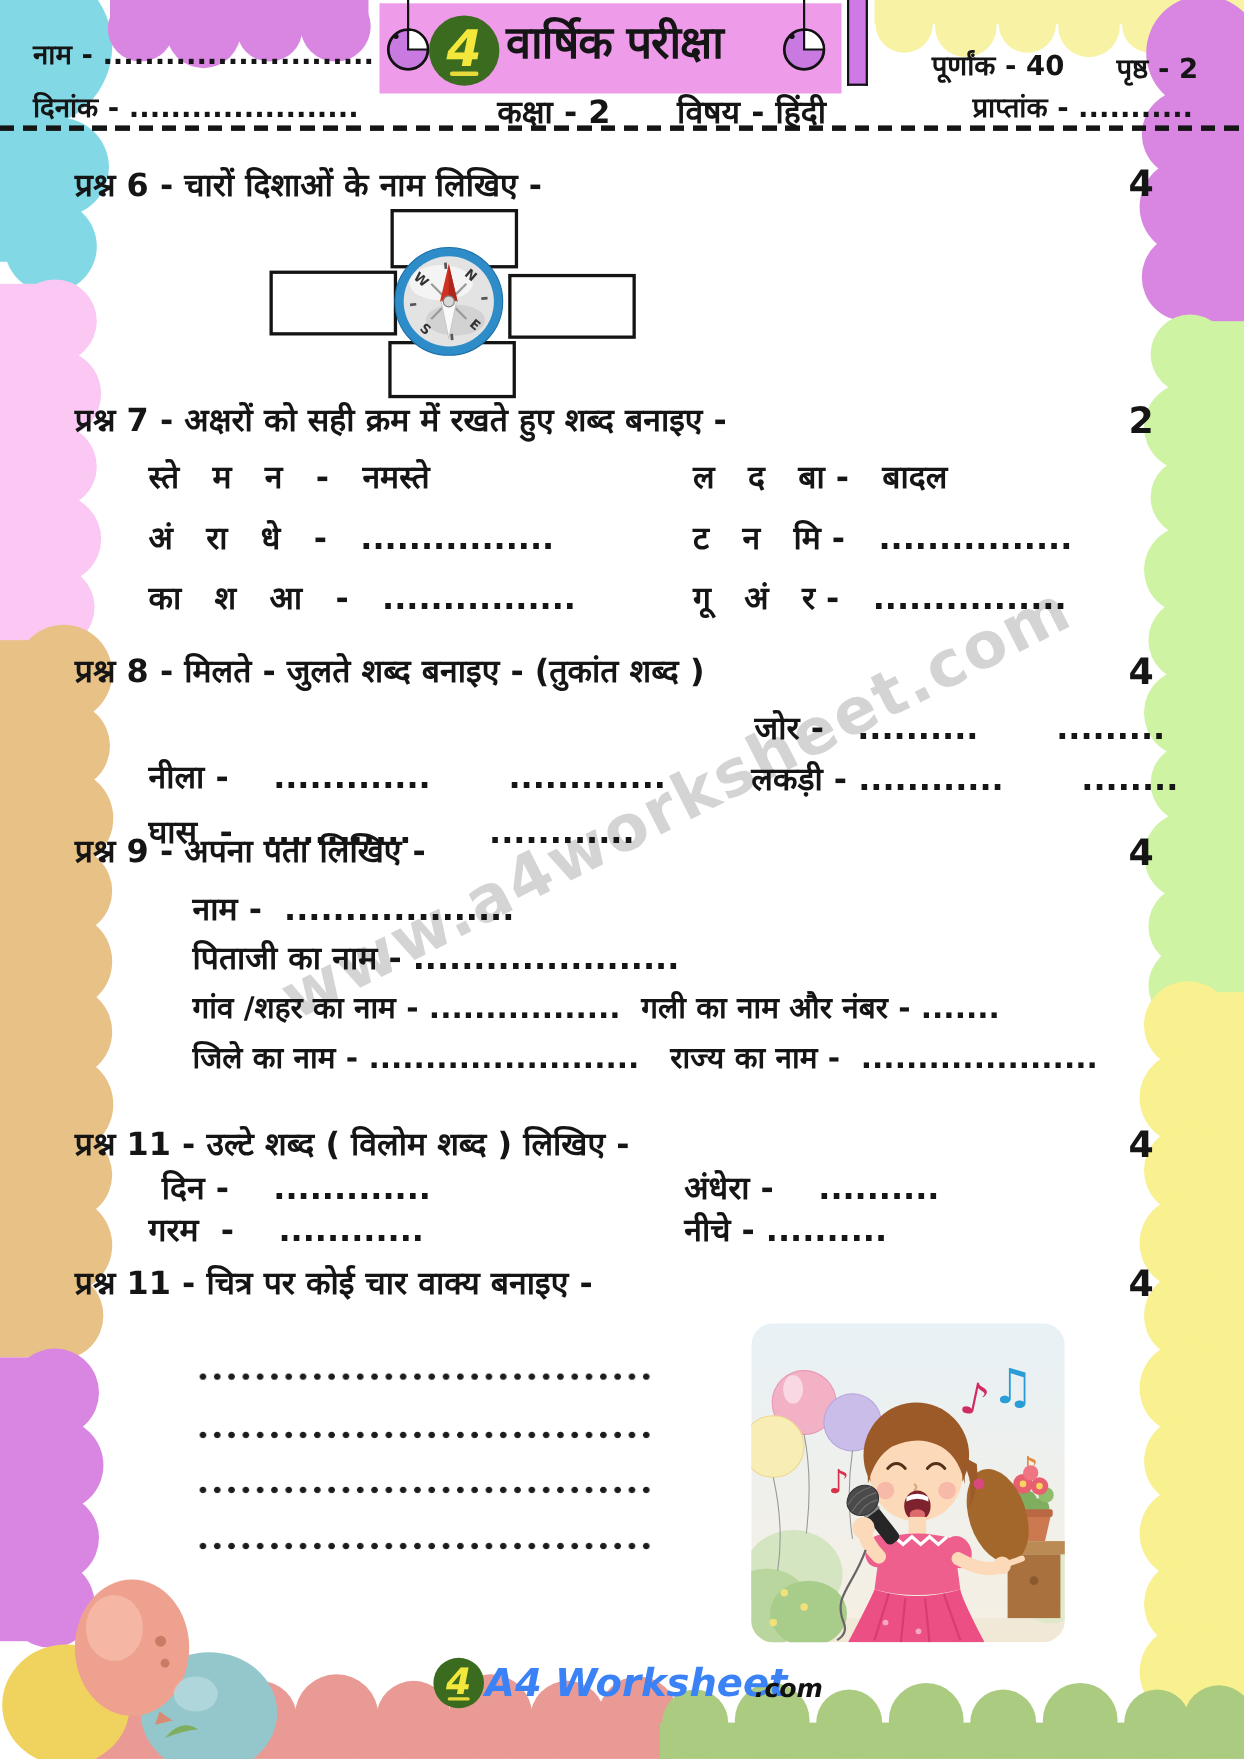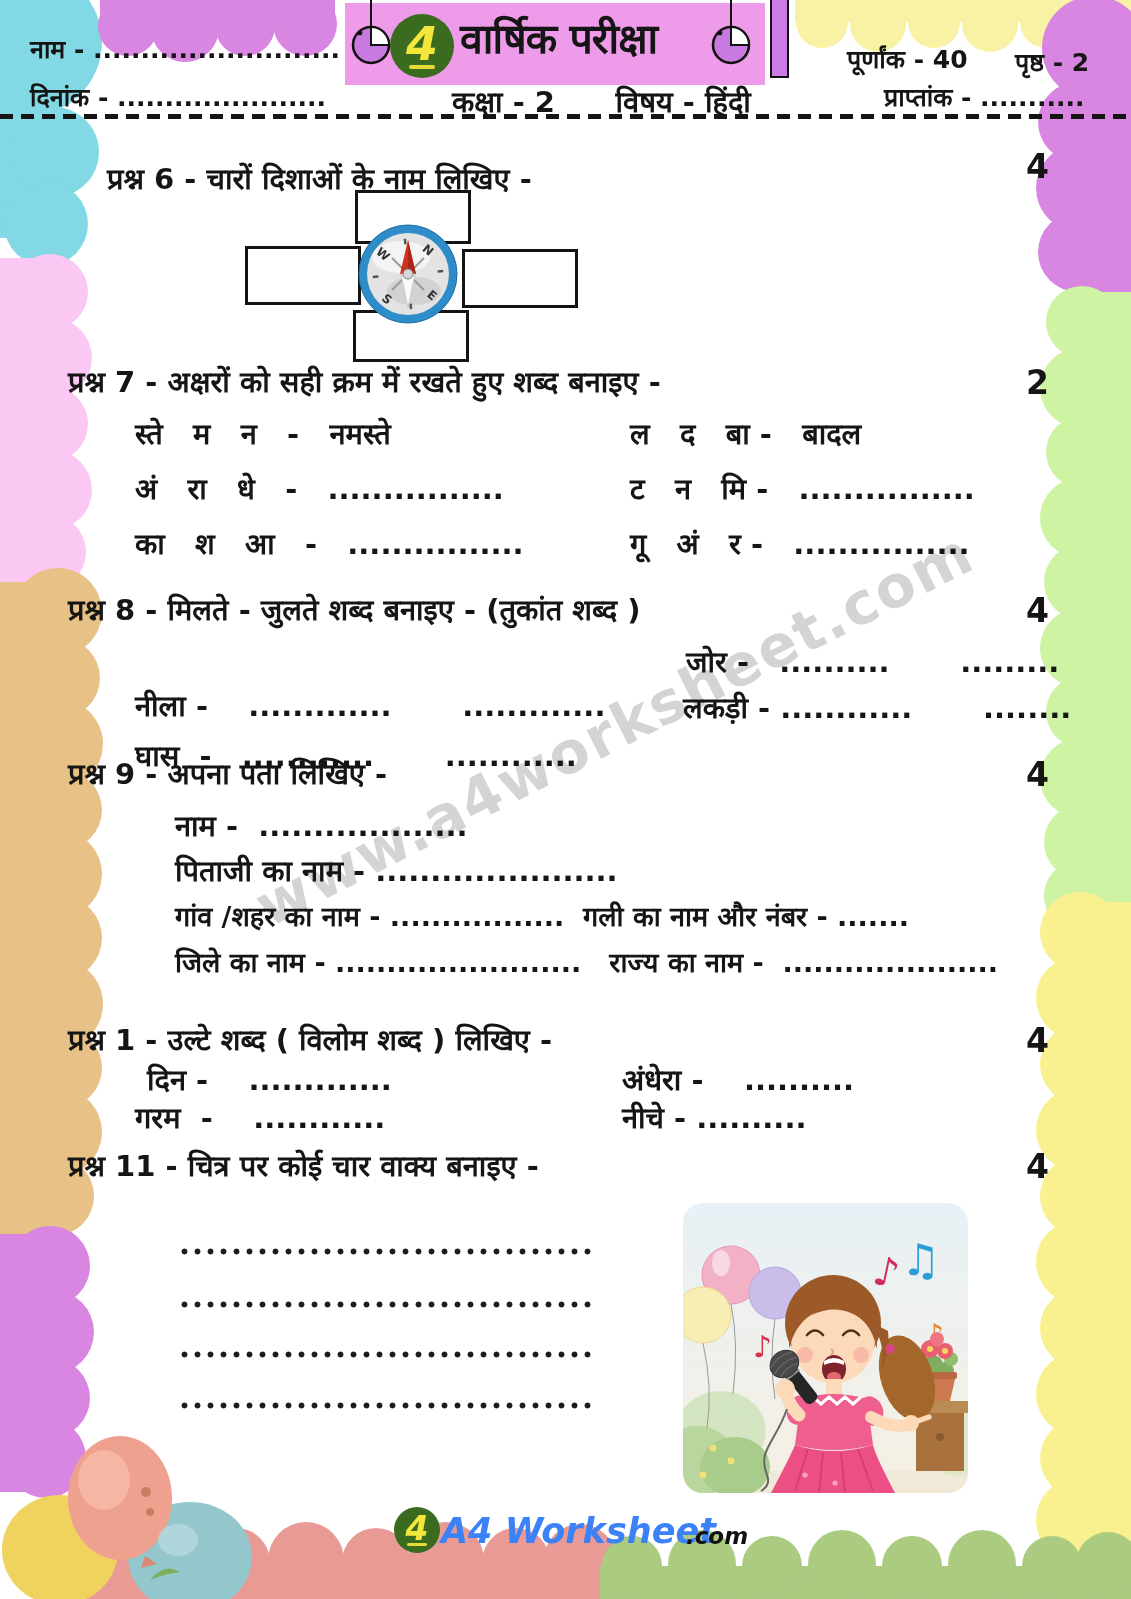--- a/index.html
+++ b/index.html
@@ -201,21 +201,21 @@
 
   <div class="t title" style="left:460px;top:16px;">वार्षिक परीक्षा</div>
   <div class="t classline" style="left:452px;top:86px;">कक्षा - 2      विषय - हिंदी</div>
 
   <div class="t hdr" style="left:1015px;top:10px;margin-top:39px;">पृष्ठ - 2</div>
   <div class="t hdr" style="left:847px;top:46px;">पूर्णांक - 40</div>
   <div class="t hdr" style="left:884px;top:84px;">प्राप्तांक - ...........</div>
 
   <div class="dashline"></div>
 
-  <div class="t qhead" style="left:68px;top:163px;margin-left:39px;">प्रश्न 6 - चारों दिशाओं के नाम लिखिए -</div>
+  <div class="t qhead" style="left:68px;top:152px;">प्रश्न 6 - चारों दिशाओं के नाम लिखिए -</div>
   <div class="t marks" style="left:1026px;top:148px;">4</div>
 
   <div class="abox" style="left:355px;top:190px;width:110px;height:48px;"></div>
   <div class="abox" style="left:245px;top:246px;width:110px;height:53px;"></div>
   <div class="abox" style="left:462px;top:249px;width:110px;height:53px;"></div>
   <div class="abox" style="left:353px;top:310px;width:110px;height:46px;"></div>
 
   <svg class="compass" width="104" height="104" viewBox="0 0 104 104">
     <circle cx="52" cy="52" r="49" fill="#2e8dc8" stroke="#1b6ea6"></circle>
     <circle cx="52" cy="52" r="41" fill="#e3e3e3"></circle>
@@ -264,21 +264,21 @@
   <div class="t item" style="left:683px;top:692px;">लकड़ी - ............       ........</div>
 
   <div class="t qhead" style="left:68px;top:758px;">प्रश्न 9 - अपना पता लिखिए -</div>
   <div class="t marks" style="left:1026px;top:756px;">4</div>
 
   <div class="t item" style="left:175px;top:810px;">नाम -  ...................</div>
   <div class="t item" style="left:175px;top:855px;">पिताजी का नाम - ......................</div>
   <div class="t item-sm" style="left:175px;top:901px;">गांव /शहर का नाम - .................  गली का नाम और नंबर - .......</div>
   <div class="t item-sm" style="left:175px;top:947px;">जिले का नाम - ........................   राज्य का नाम -  .....................</div>
 
-  <div class="t qhead" style="left:68px;top:1024px;">प्रश्न 1 - उल्टे शब्द ( विलोम शब्द ) लिखिए -</div>
+  <div class="t qhead" style="left:68px;top:1024px;">प्रश्न 11 - उल्टे शब्द ( विलोम शब्द ) लिखिए -</div>
   <div class="t marks" style="left:1026px;top:1022px;">4</div>
 
   <div class="t item" style="left:147px;top:1064px;">दिन -    .............</div>
   <div class="t item" style="left:622px;top:1064px;">अंधेरा -    ..........</div>
   <div class="t item" style="left:135px;top:1102px;">गरम  -    ............</div>
   <div class="t item" style="left:622px;top:1102px;">नीचे - ..........</div>
 
   <div class="t qhead" style="left:68px;top:1150px;">प्रश्न 11 - चित्र पर कोई चार वाक्य बनाइए -</div>
   <div class="t marks" style="left:1026px;top:1148px;">4</div>
 

